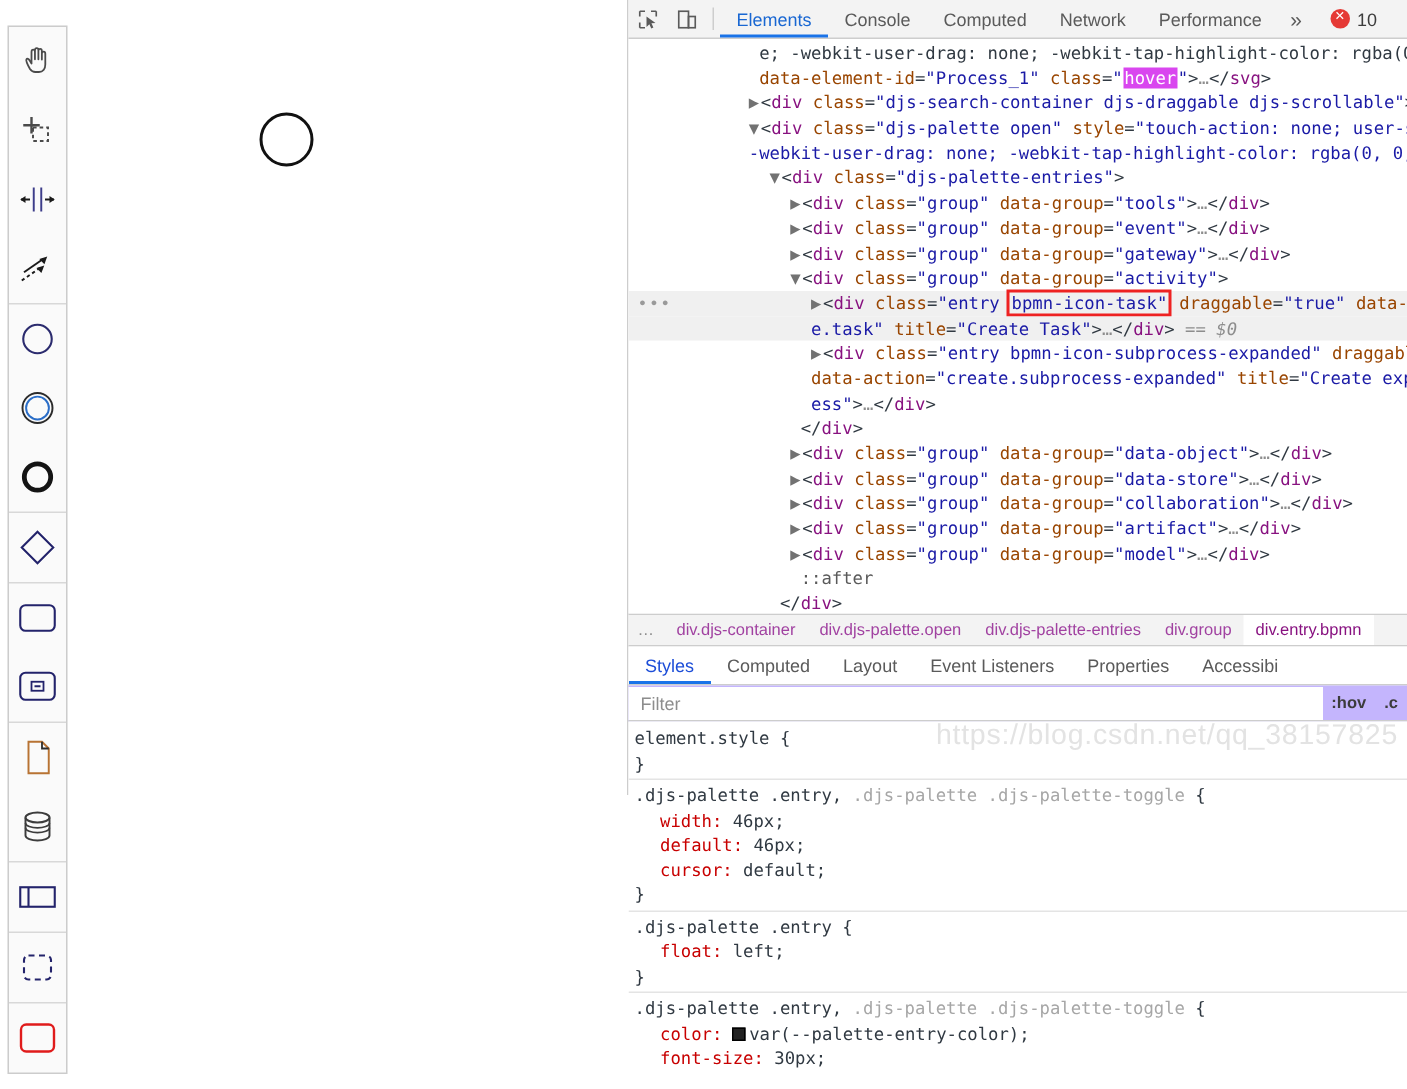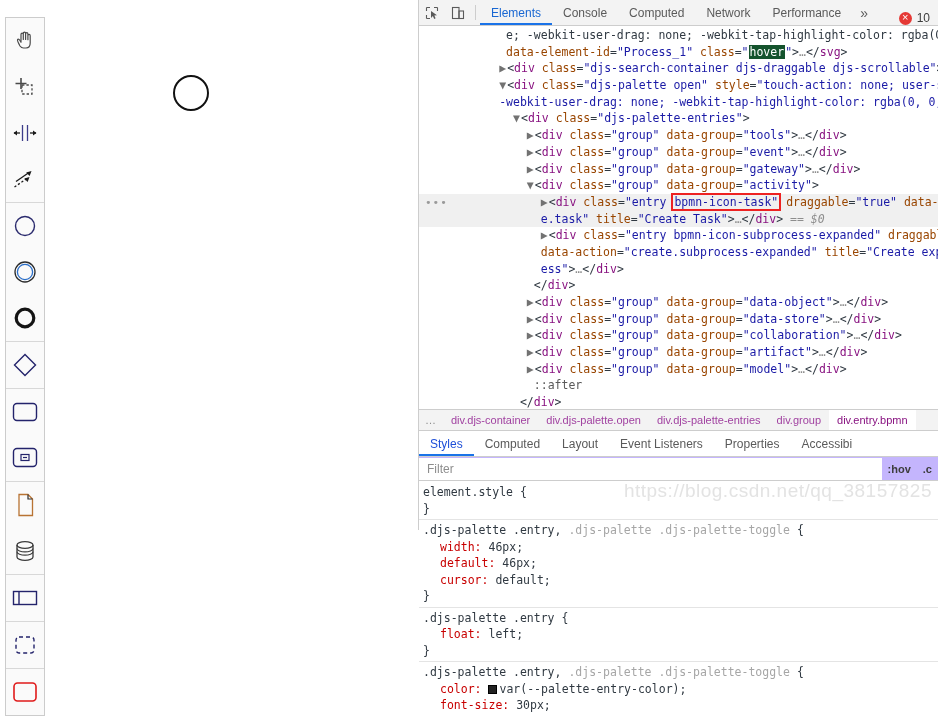--- a/index.html
+++ b/index.html
@@ -77,22 +77,22 @@
   .dt-tab.active {
     color: #1967d2;
     box-shadow: inset 0 -2px 0 #1a73e8;
     font-weight: normal;
   }
   .dt-more {
     padding: 0 8px; display: flex; align-items: center;
     font-size: 14px; color: #5a5a5a; cursor: pointer;
   }
   .dt-errors {
-    margin-left: auto; display: flex; align-items: flex-end;
-    padding-right: 8px; gap: 5px; cursor: pointer;
+    margin-left: auto; display: flex; align-items: center;
+    padding-right: 20px; gap: 5px; cursor: pointer;
   }
   .err-badge {
     width: 13px; height: 13px; border-radius: 50%;
     background: #e53935; color: #fff;
     font-size: 10px; line-height: 13px; text-align: center;
     font-family: "Liberation Sans", sans-serif;
     position: relative;
   }
   .err-badge::before {
     content: "\00d7"; position: absolute; left: 0; right: 0; top: -1px;
@@ -119,21 +119,21 @@
   .tri { color: #727272; display: inline-block; width: 8px; }
   .punc { color: #303942; }
   .tag { color: #881280; text-align: center; }
   .attr { color: #994500; }
   .val { color: #1a1aa6; }
   .txt { color: #303942; }
   .ellip { color: #8d8d8d; }
   .pseudo { color: #5a5a5a; }
   .dollar { color: #8d8d8d; font-style: italic; }
   .hl-hover {
-    background: #14532d; color: #ffffff; padding: 0 1px;
+    background: #d946ef; color: #ffffff; padding: 0 1px;
   }
   .boxed {
     outline: 2px solid #ee2222;
     padding: 0 1px;
   }
   .dots-gutter {
     position: absolute; left: 6px; top: 1px;
     color: #9a9a9a; font-size: 11px; letter-spacing: 1px;
   }
 

